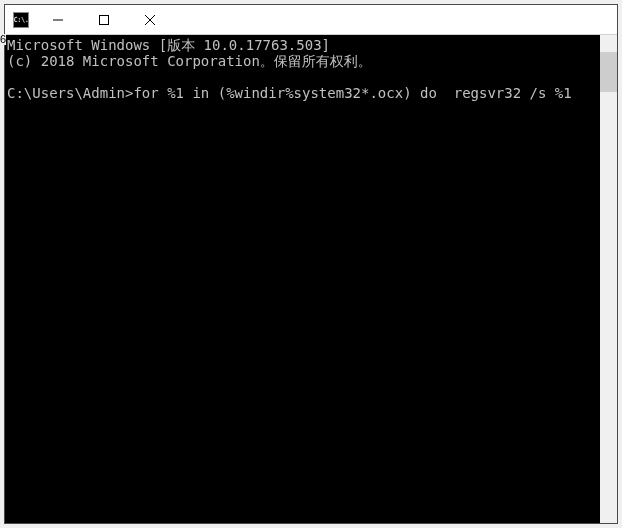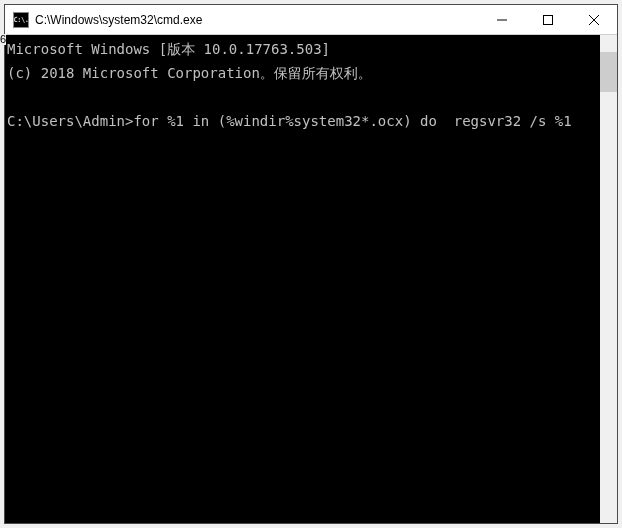--- a/index.html
+++ b/index.html
@@ -70,21 +70,21 @@
       stroke: #000;
       stroke-width: 1;
       fill: none;
     }
     .terminal {
       flex: 1;
       background: #000000;
       color: #c0c0c0;
       font-family: "NSimSun", "SimSun", "Consolas", monospace;
       font-size: 14px;
-      line-height: 24px;
+      line-height: 16px;
       padding: 2px 0 2px 2px;
       white-space: pre;
       overflow: hidden;
       position: relative;
     }
     .terminal-content {
       position: absolute;
       top: 2px;
       left: 2px;
       right: 18px;
@@ -117,21 +117,20 @@
     }
   </style>
 </head>
 <body>
 
 <div class="page-label">6</div>
 
 <div class="window">
   <div class="titlebar">
     <div class="titlebar-icon">C:\.</div>
-    <div class="titlebar-text">C:\Windows\system32\cmd.exe</div>
     <div class="titlebar-controls">
       <div class="titlebar-btn">
         <svg width="10" height="10" viewBox="0 0 10 10">
           <line x1="0" y1="5" x2="10" y2="5"></line>
         </svg>
       </div>
       <div class="titlebar-btn">
         <svg width="10" height="10" viewBox="0 0 10 10">
           <rect x="0.5" y="0.5" width="9" height="9"></rect>
         </svg>

